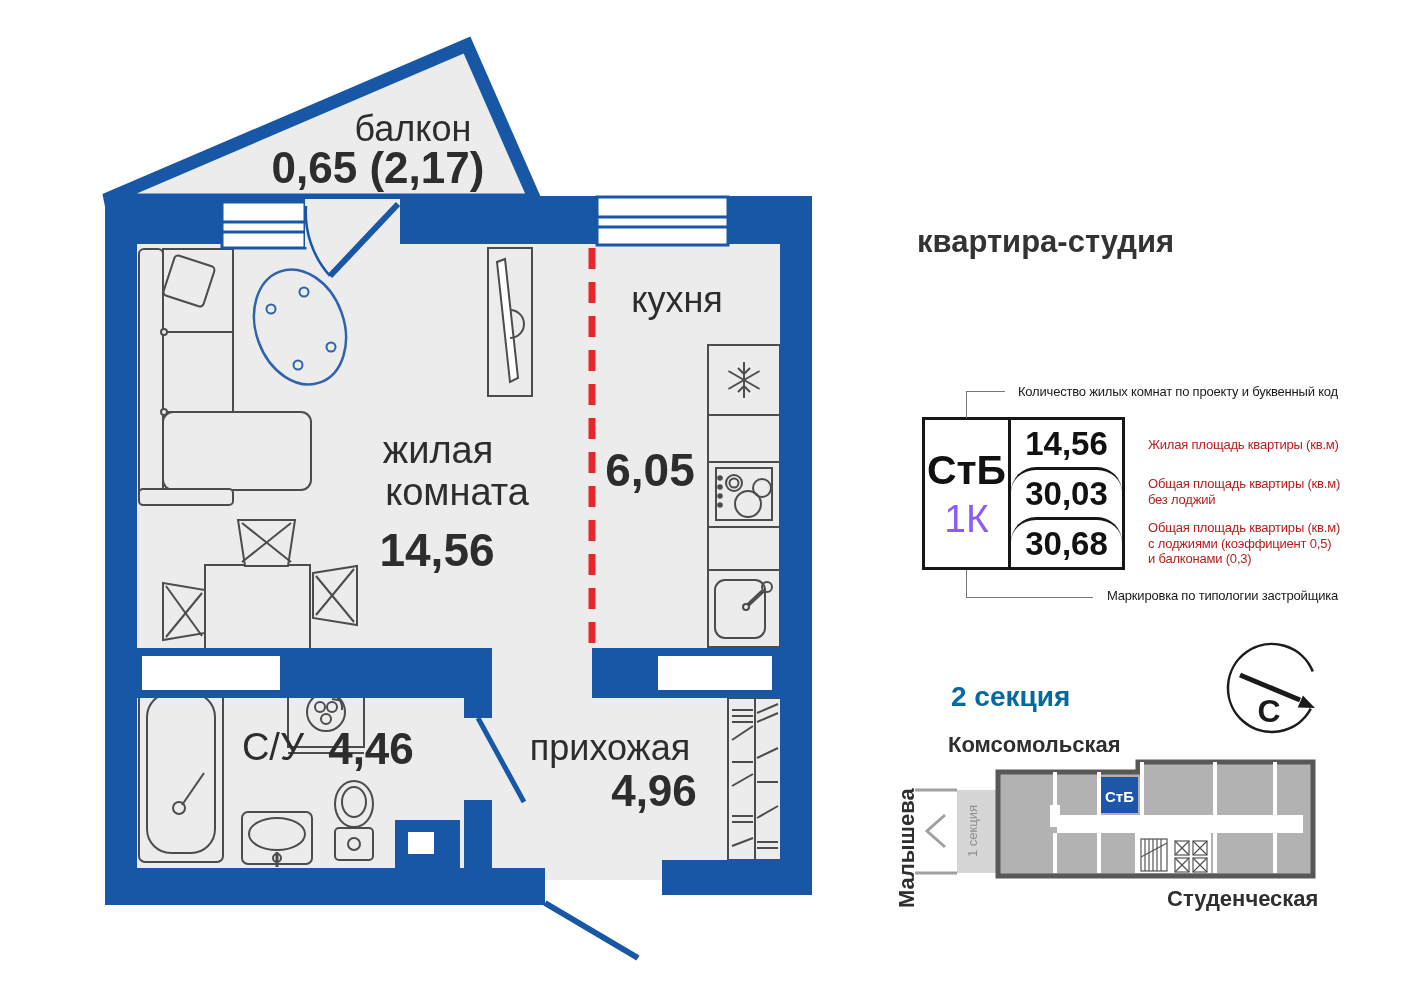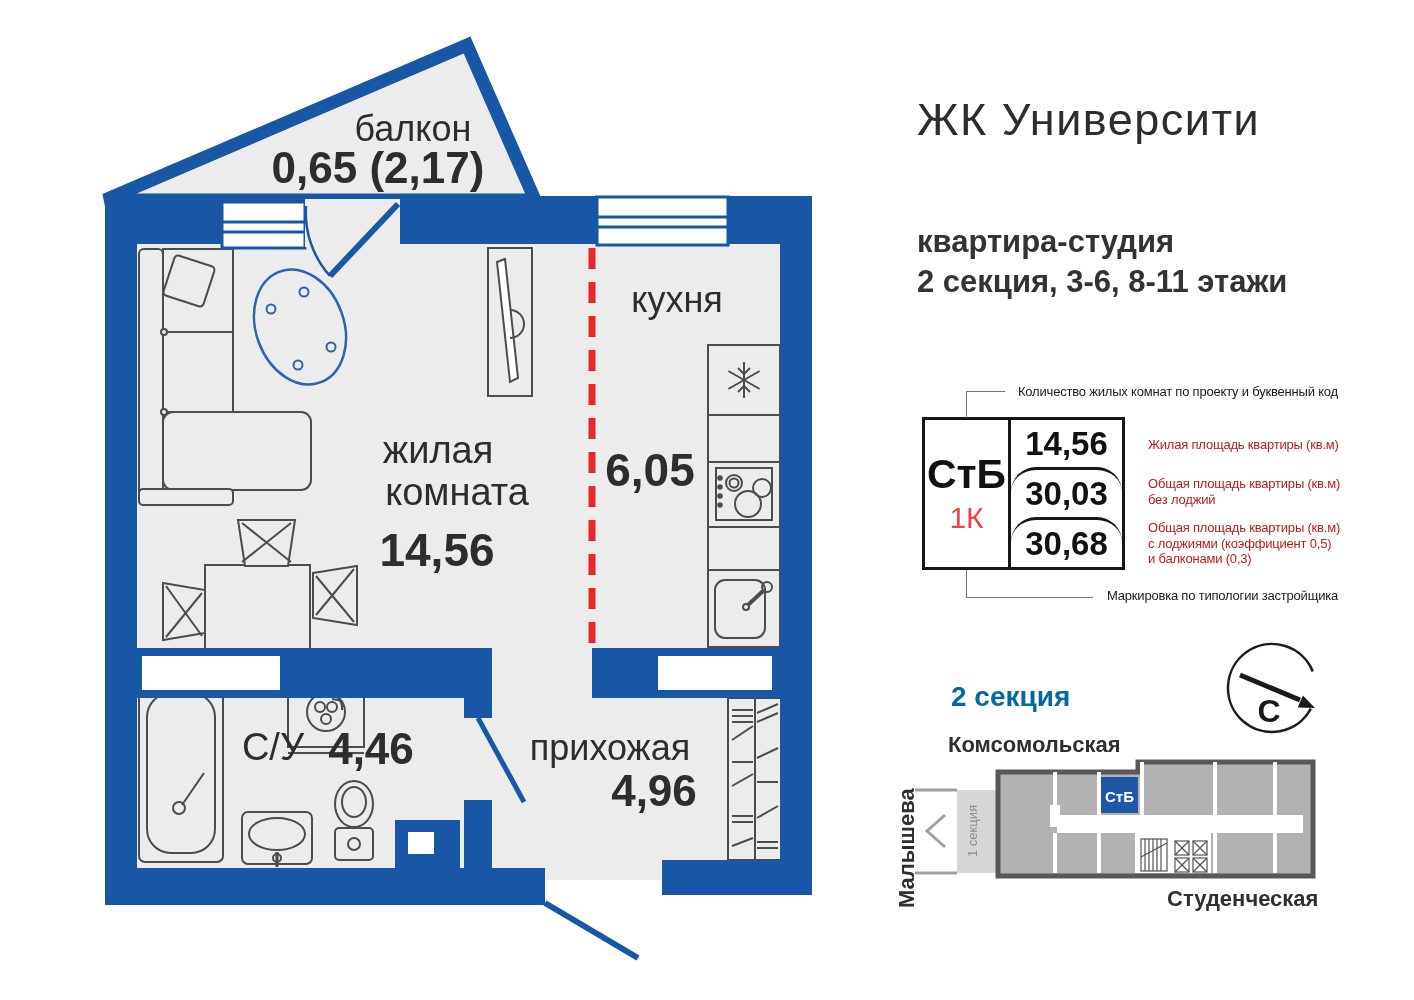--- a/index.html
+++ b/index.html
@@ -6,21 +6,21 @@
   .stage{position:relative;width:1414px;height:1000px;background:#fff;overflow:hidden;
          font-family:"Liberation Sans","DejaVu Sans",sans-serif;color:#2e2e2e;}
   .abs{position:absolute;}
   .title{left:917px;top:94px;font-size:45px;font-weight:400;letter-spacing:1.5px;color:#2d2d2d;}
   .subtitle{left:917px;top:222px;font-size:31px;font-weight:700;line-height:40px;color:#333;}
   .spec{left:922px;top:417px;width:203px;height:153px;border:3px solid #161616;
         box-sizing:border-box;display:flex;background:#fff;}
   .spec-left{width:83px;border-right:3px solid #161616;display:flex;flex-direction:column;
              align-items:center;justify-content:center;}
   .spec-code{font-size:41px;font-weight:700;line-height:1;color:#111;}
-  .spec-rooms{font-size:30px;font-weight:400;line-height:1;margin-top:8px;color:#ef4444;}
+  .spec-rooms{font-size:39px;font-weight:400;line-height:1;margin-top:8px;color:#8b5cf6;}
   .spec-right{flex:1;display:flex;flex-direction:column;}
   .spec-val{flex:1;display:flex;align-items:center;justify-content:center;
             font-size:33px;font-weight:700;color:#111;}
   .spec-val + .spec-val{border-top:3px solid #161616;border-radius:25px;}
   .note{font-size:13px;color:#1a1a1a;white-space:nowrap;letter-spacing:-0.2px;margin-left:12px;}
   .desc{font-size:13px;color:#b91c1c;line-height:15.5px;white-space:nowrap;letter-spacing:-0.2px;}
   .leader-top{left:966px;top:391px;width:38px;height:26px;
               border-left:1.5px solid #767676;border-top:1.5px solid #767676;}
   .leader-bottom{left:966px;top:570px;width:126px;height:27px;
               border-left:1.5px solid #767676;border-bottom:1.5px solid #767676;}
@@ -206,25 +206,23 @@
       <text x="357" y="540" font-size="46" font-weight="bold" dominant-baseline="central">14,56</text>
       <text x="597" y="289" font-size="36" dominant-baseline="central">кухня</text>
       <text x="570" y="460" font-size="46" font-weight="bold" dominant-baseline="central">6,05</text>
       <text x="193" y="737" font-size="38" dominant-baseline="central">С/У</text>
       <text x="291" y="738" font-size="44" font-weight="bold" dominant-baseline="central">4,46</text>
       <text x="530" y="737" font-size="36" dominant-baseline="central">прихожая</text>
       <text x="574" y="780" font-size="44" font-weight="bold" dominant-baseline="central">4,96</text>
     </g>
   </svg>
 
-  <div class="abs title">ЖК Университи</div>
 
   <div class="abs subtitle">
     <div>квартира-студия</div>
-    <div>2 секция, 3-6, 8-11 этажи</div>
   </div>
 
   <div class="abs spec">
     <div class="spec-left">
       <div class="spec-code">СтБ</div>
       <div class="spec-rooms">1К</div>
     </div>
     <div class="spec-right">
       <div class="spec-val">14,56</div>
       <div class="spec-val">30,03</div>

